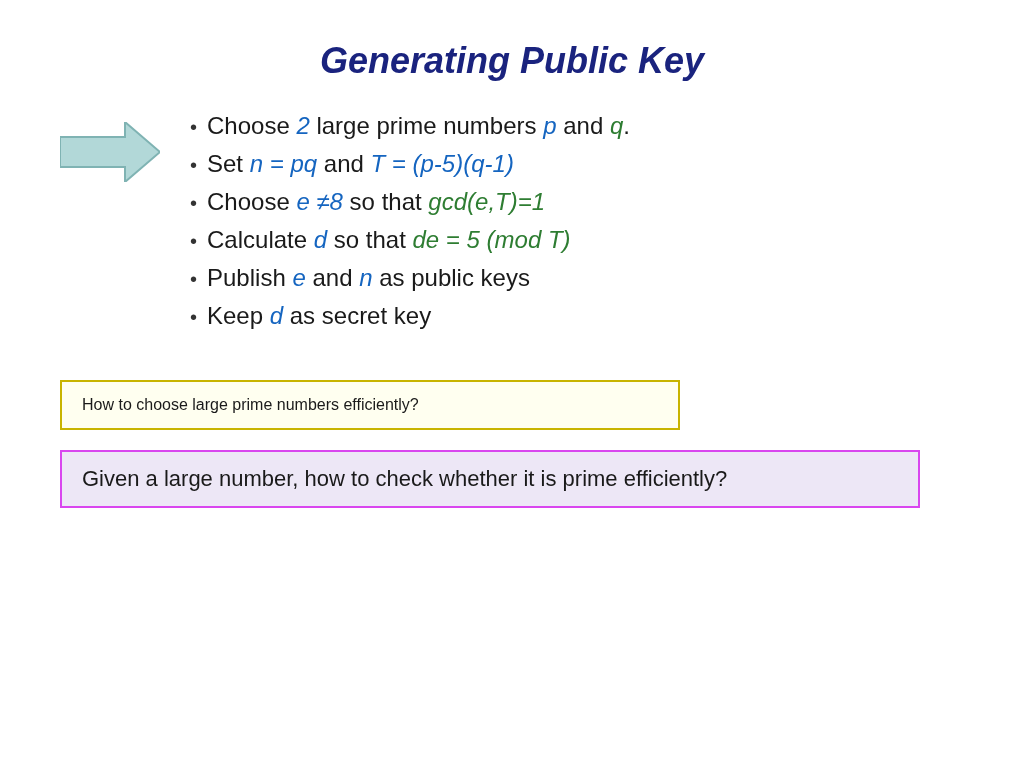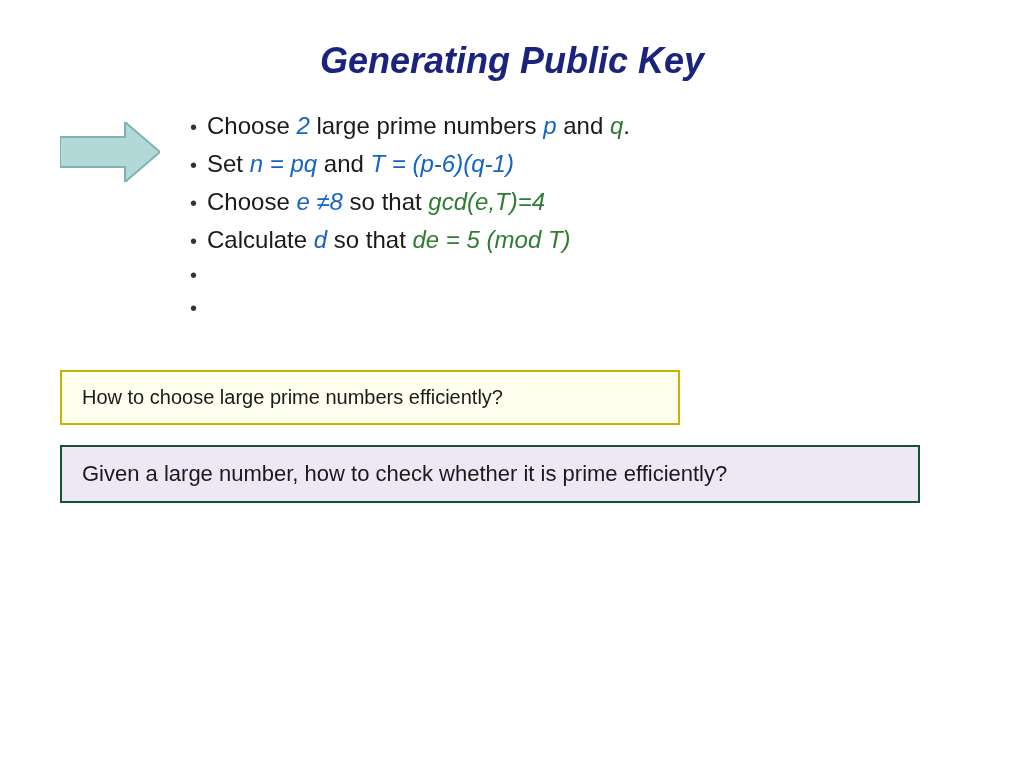--- a/index.html
+++ b/index.html
@@ -90,28 +90,28 @@
       margin-top: 10px;
       display: flex;
       flex-direction: column;
       gap: 20px;
     }
 
     .question-box-yellow {
       border: 2px solid #c8b400;
       background: #fffff0;
       padding: 14px 20px;
-      font-size: 20px;
+      font-size: 16px;
       color: #1a1a1a;
       display: inline-block;
       max-width: 620px;
     }
 
     .question-box-purple {
-      border: 2px solid #14532d;
+      border: 2px solid #d946ef;
       background: #ede7f6;
       padding: 14px 20px;
       font-size: 22px;
       color: #1a1a1a;
       display: inline-block;
       max-width: 860px;
     }
   </style>
 </head>
 <body>
@@ -133,44 +133,50 @@
       <li>
         <span class="bullet-dot">•</span>
         <span>
           Choose <span class="blue-text">2</span> large prime numbers <span class="blue-text">p</span> and <span class="green-text">q</span>.
         </span>
       </li>
 
       <li>
         <span class="bullet-dot">•</span>
         <span>
-          Set <span class="blue-text">n = pq</span> and <span class="blue-text">T = (p-6)(q-1)</span>
+          Set <span class="blue-text">n = pq</span> and <span class="blue-text">T = (p-5)(q-1)</span>
         </span>
       </li>
 
       <li>
         <span class="bullet-dot">•</span>
         <span>
-          Choose <span class="blue-text">e ≠8</span> so that <span class="green-text">gcd(e,T)=4</span>
+          Choose <span class="blue-text">e ≠8</span> so that <span class="green-text">gcd(e,T)=1</span>
         </span>
       </li>
 
       <li>
         <span class="bullet-dot">•</span>
         <span>
           Calculate <span class="blue-text">d</span> so that <span class="green-text">de = 5 (mod T)</span>
         </span>
       </li>
 
       <li>
         <span class="bullet-dot">•</span>
+        <span>
+          Publish <span class="blue-text">e</span> and <span class="blue-text">n</span> as public keys
+        </span>
       </li>
 
       <li>
         <span class="bullet-dot">•</span>
+        <span>
+          Keep <span class="blue-text">d</span> as secret key
+        </span>
       </li>
     </ul>
   </div>
 
   <div class="questions-area">
     <div class="question-box-yellow">
       <span>How to choose large prime numbers efficiently?</span>
     </div>
     <div class="question-box-purple">
       <span>Given a large number, how to check whether it is prime efficiently?</span>

